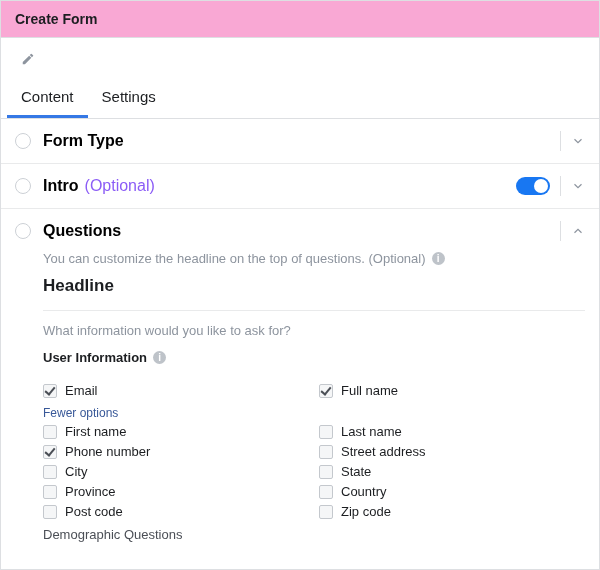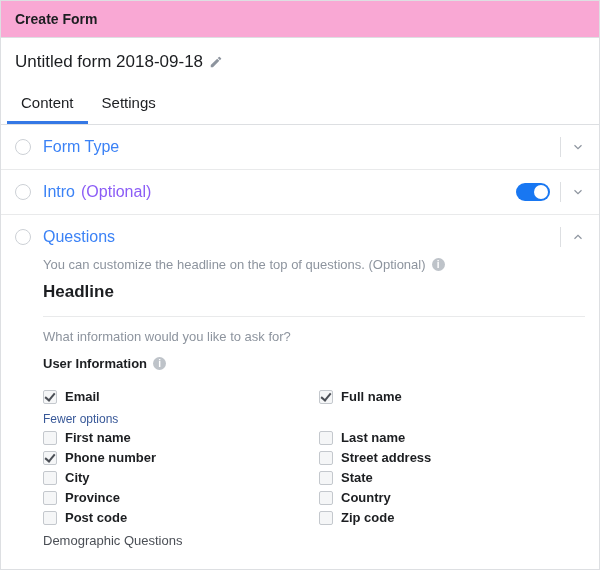--- a/index.html
+++ b/index.html
@@ -62,22 +62,22 @@
   }
   .radio-dot {
     width: 16px; height: 16px;
     border: 1px solid #ccd0d5;
     border-radius: 50%;
     margin-right: 12px;
     flex-shrink: 0;
   }
   .section-title {
     font-size: 16px;
-    font-weight: 400;
-    color: #3b82f6;
+    font-weight: 700;
+    color: #000000;
   }
   .optional {
     color: #8b5cf6;
     font-weight: 400;
     margin-left: 6px;
   }
   .section-right {
     margin-left: auto;
     display: flex;
     align-items: center;
@@ -160,21 +160,20 @@
   }
   .checks-row {
     display: flex;
     gap: 10px;
   }
   .checks-col {
     flex: 1;
     display: flex;
     flex-direction: column;
     gap: 5px;
-    font-weight: bold;
   }
   .check {
     display: flex;
     align-items: center;
     gap: 8px;
     font-size: 13px;
     color: #1c1e21;
   }
   .box {
     width: 14px; height: 14px;
@@ -210,21 +209,20 @@
   .scroll::-webkit-scrollbar-track { background: #f1f2f3; }
 </style>
 </head>
 <body>
 
 <div class="header">
   <span>Create Form</span>
 </div>
 
 <div class="title-row">
-  <span>Untitled form 2018-09-18</span>
   <span class="pencil">
     <svg width="14" height="14" viewBox="0 0 24 24" fill="currentColor">
         <path d="M3 17.25V21h3.75l11-11-3.75-3.75-11 11zM20.7 7.04a1 1 0 0 0 0-1.41l-2.34-2.34a1 1 0 0 0-1.41 0L15 5.24 18.76 9l1.95-1.96z"></path>
       </svg>
   </span>
 </div>
 
 <div class="tabs">
   <div class="tab active"><span>Content</span></div>
   <div class="tab"><span>Settings</span></div>

